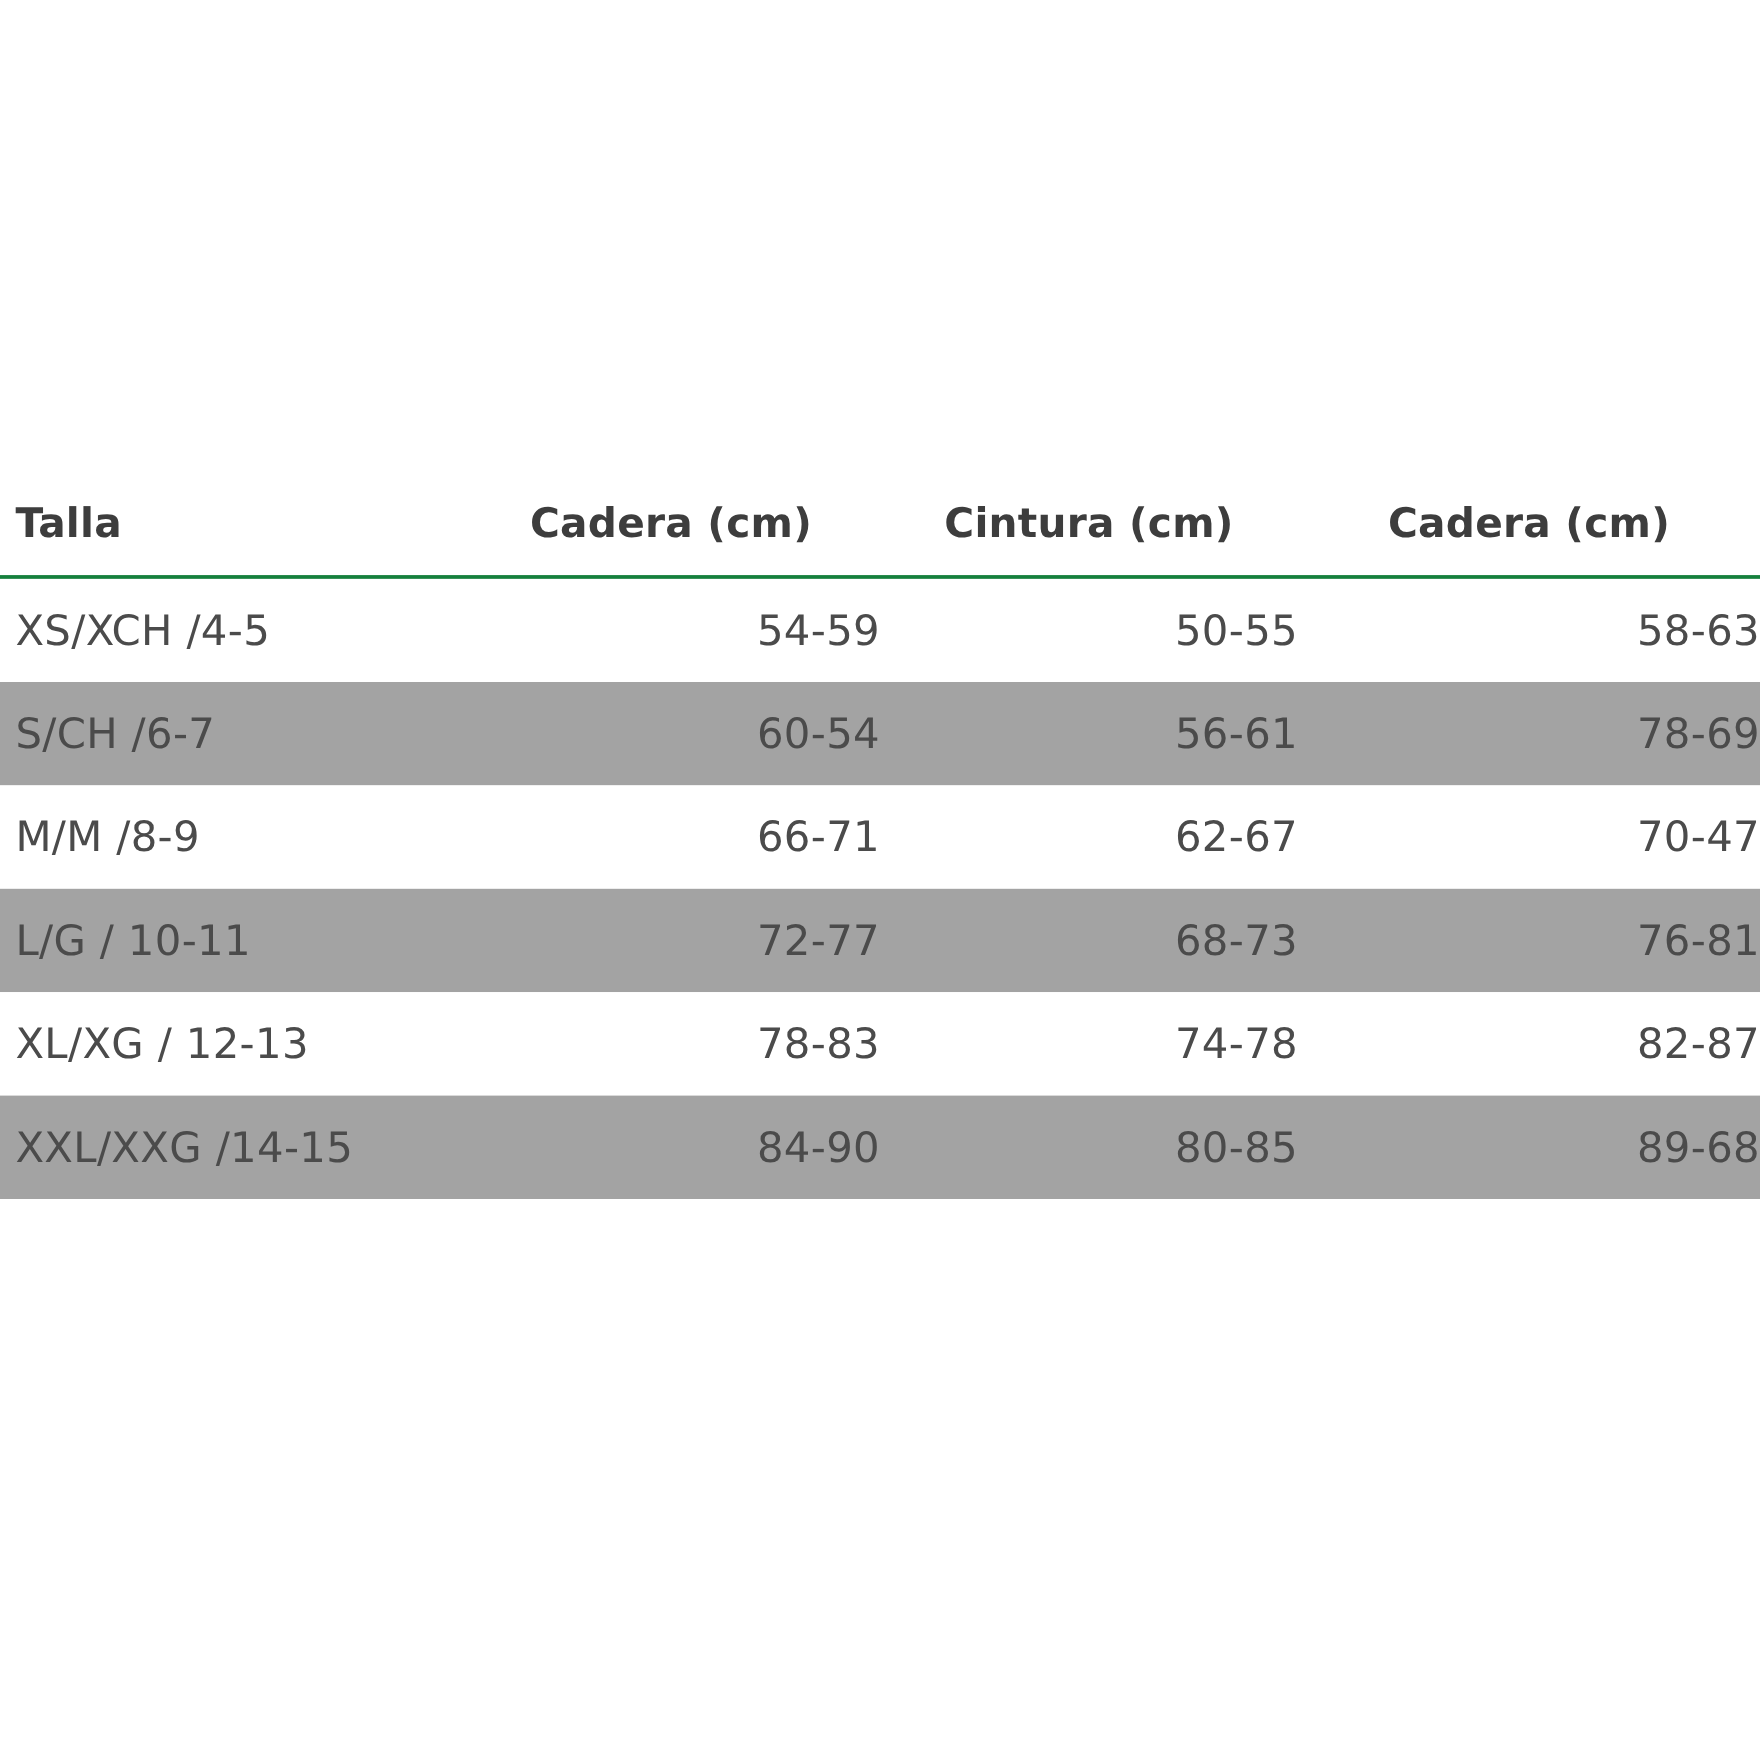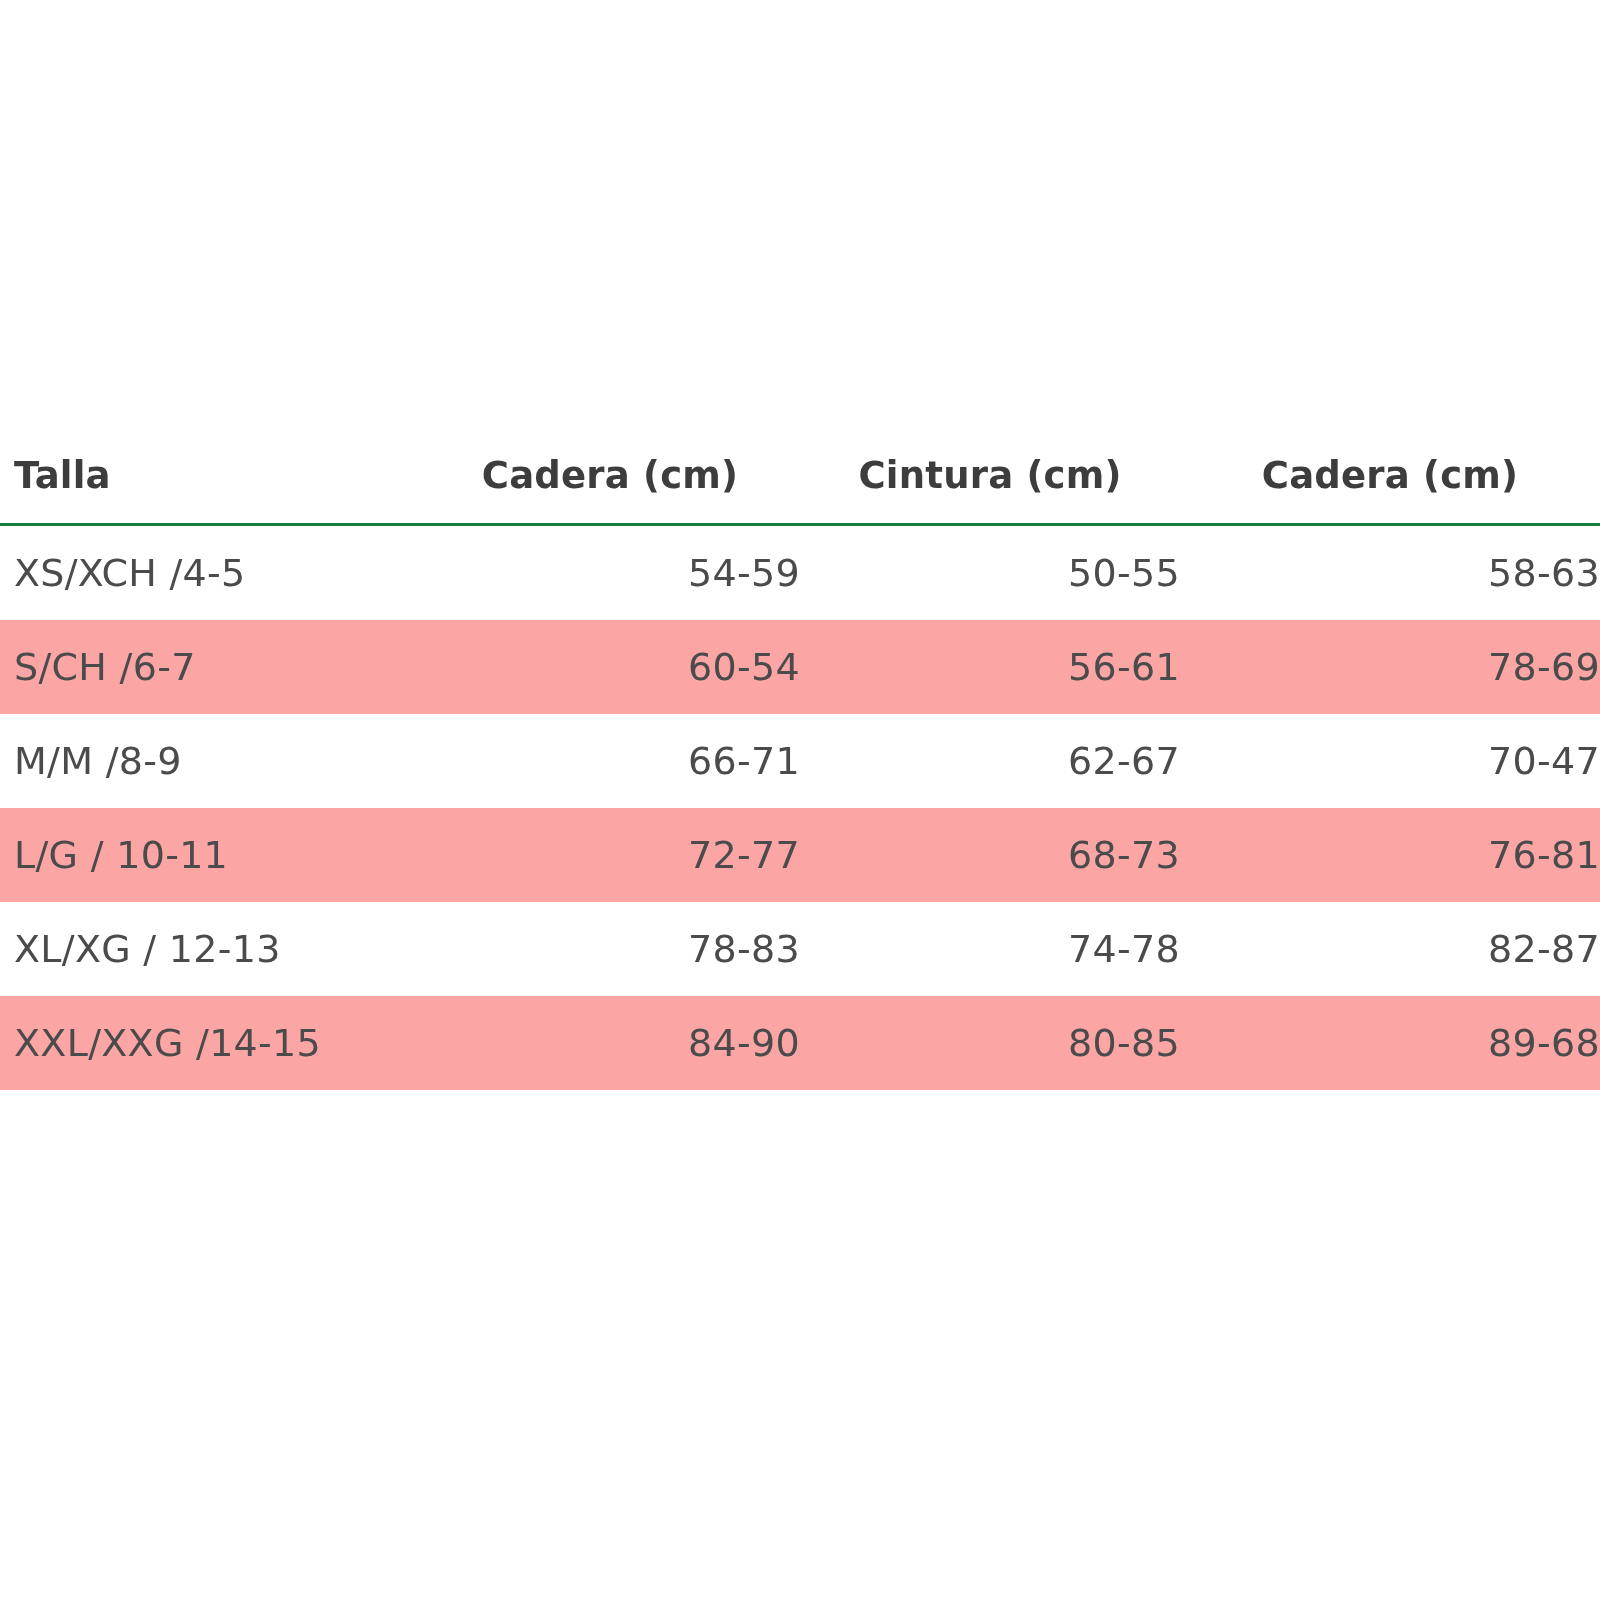--- a/index.html
+++ b/index.html
@@ -70,21 +70,21 @@
     padding-left: 14px;
     margin-top: 22px;
   }
   table.size-chart tbody td.td-num {
     text-align: right;
   }
   table.size-chart tbody tr.odd td {
     background: #ffffff;
   }
   table.size-chart tbody tr.even td {
-    background: #fca5a5;
+    background: #a3a3a3;
   }
 </style>
 </head>
 <body>
 
 <div class="sheet">
   <div class="table-wrap">
     <table class="size-chart">
       <colgroup>
         <col class="c0">

